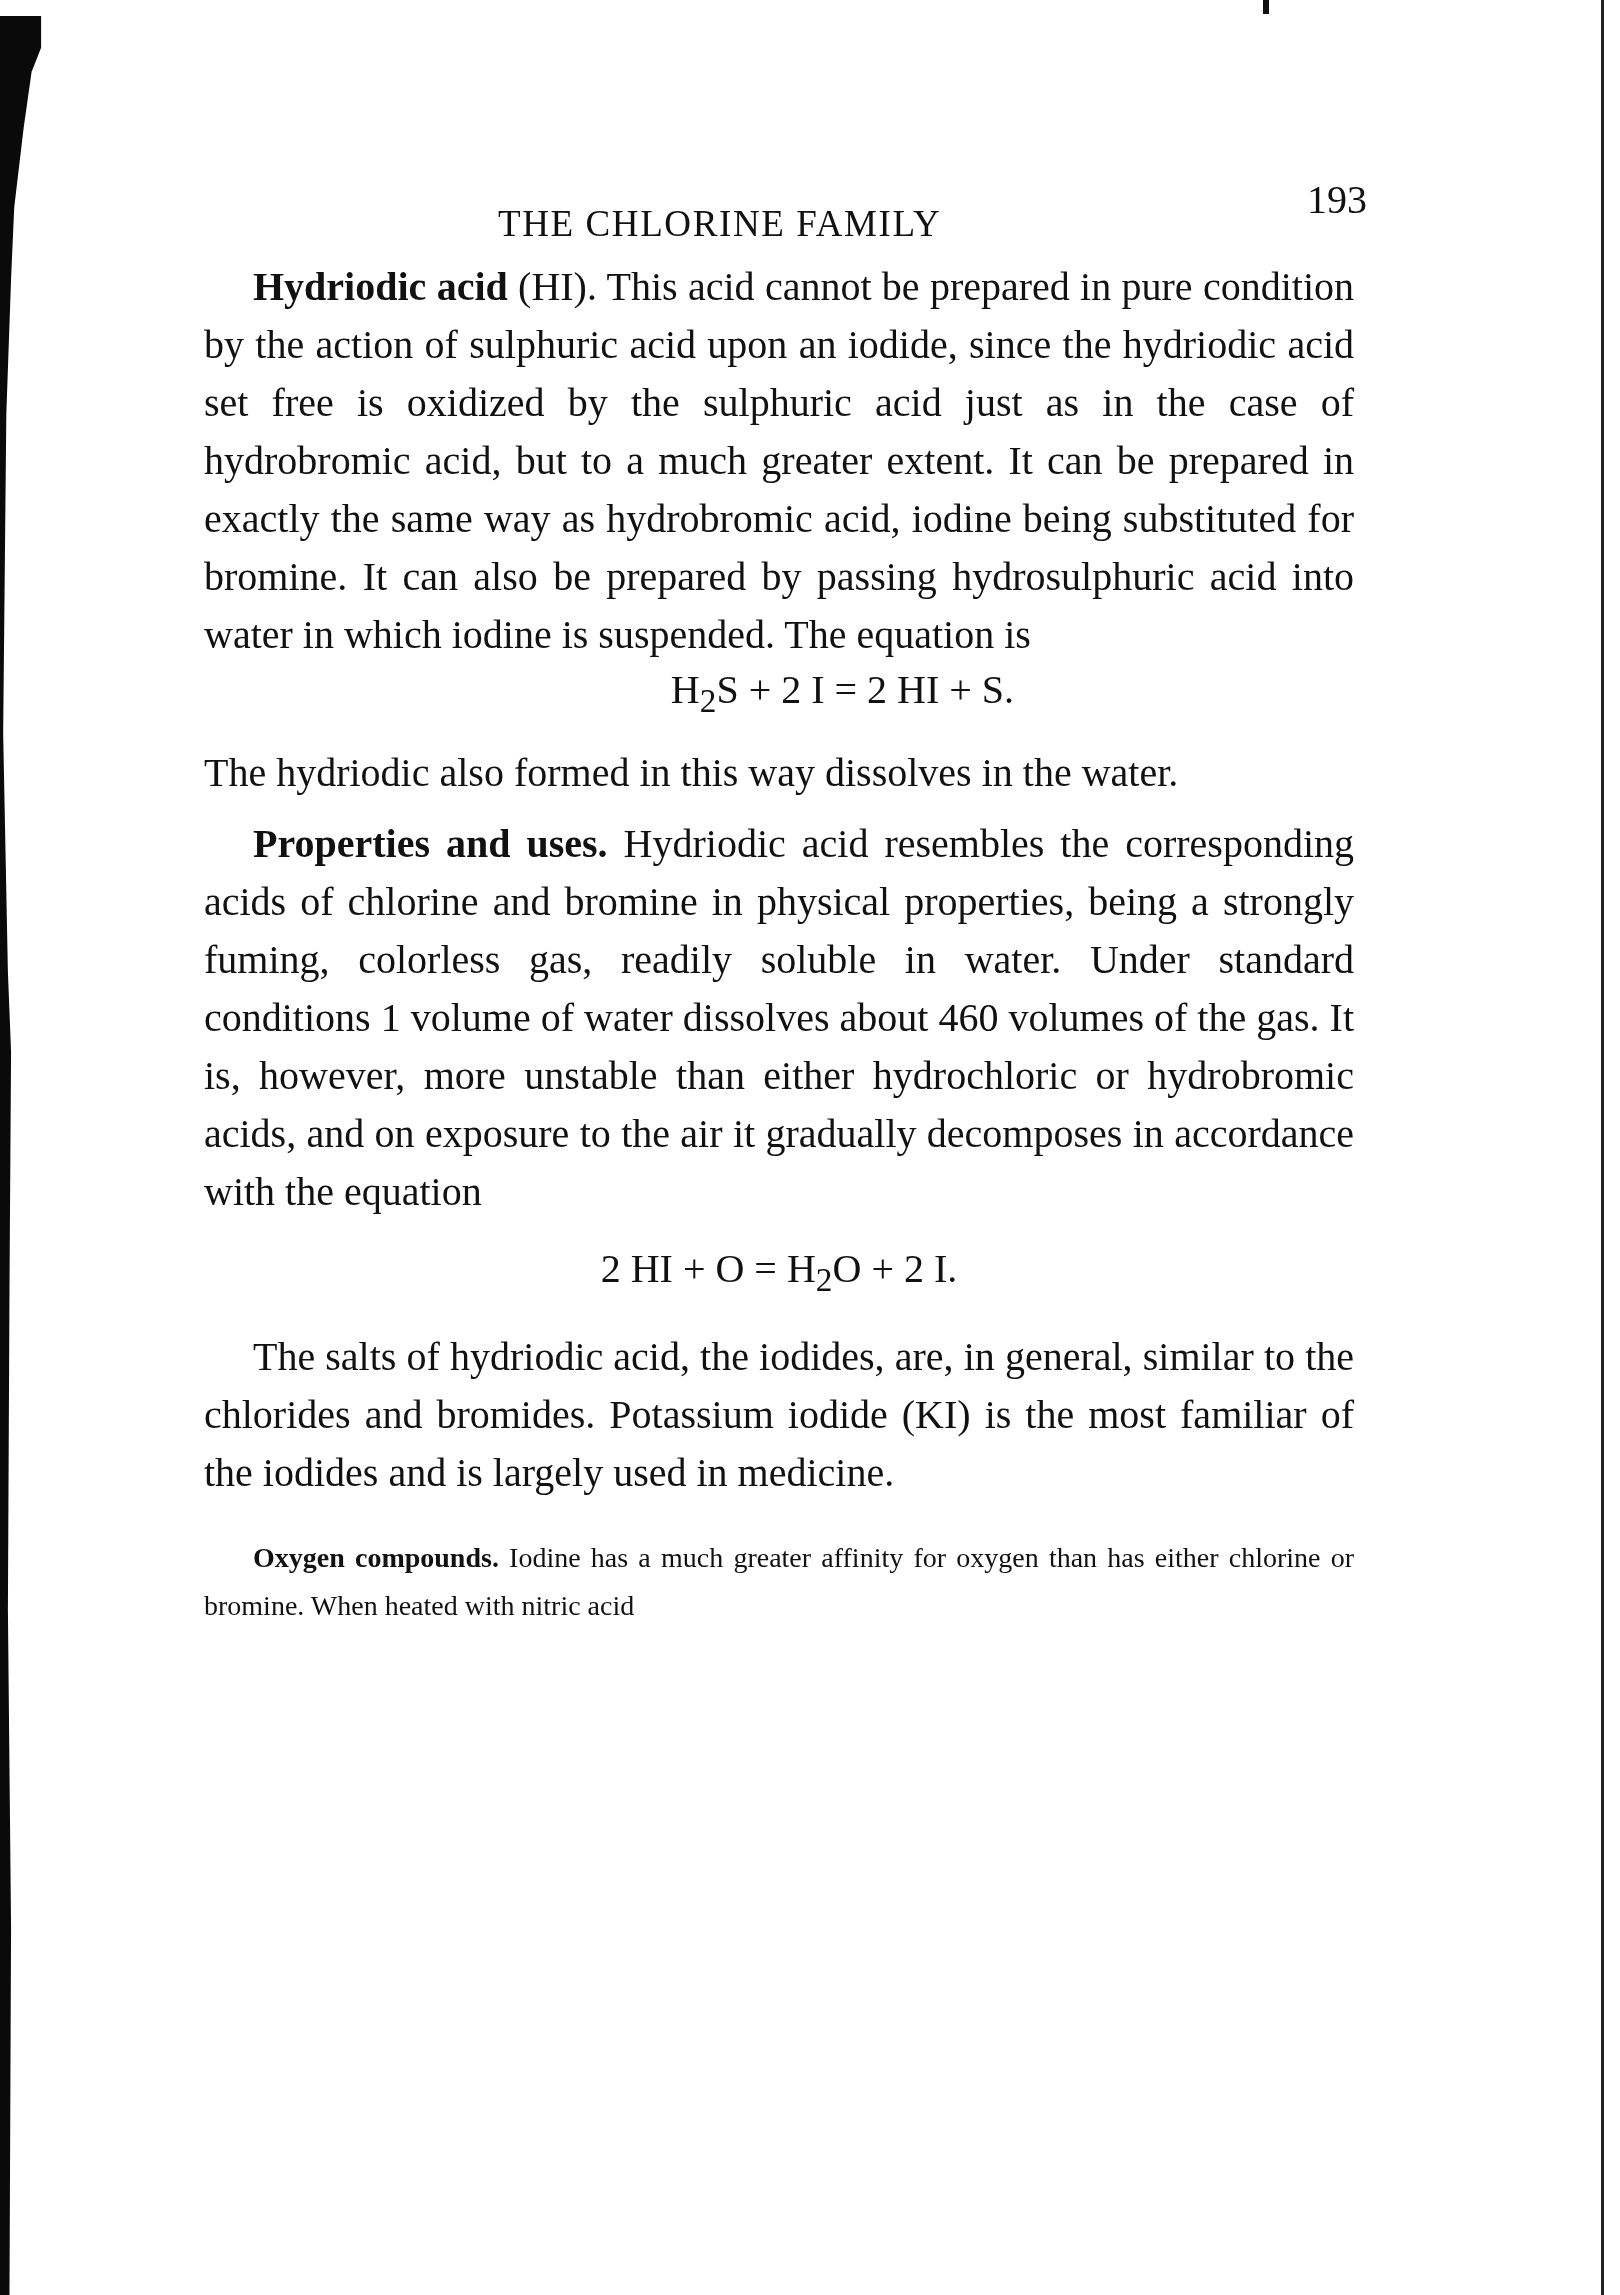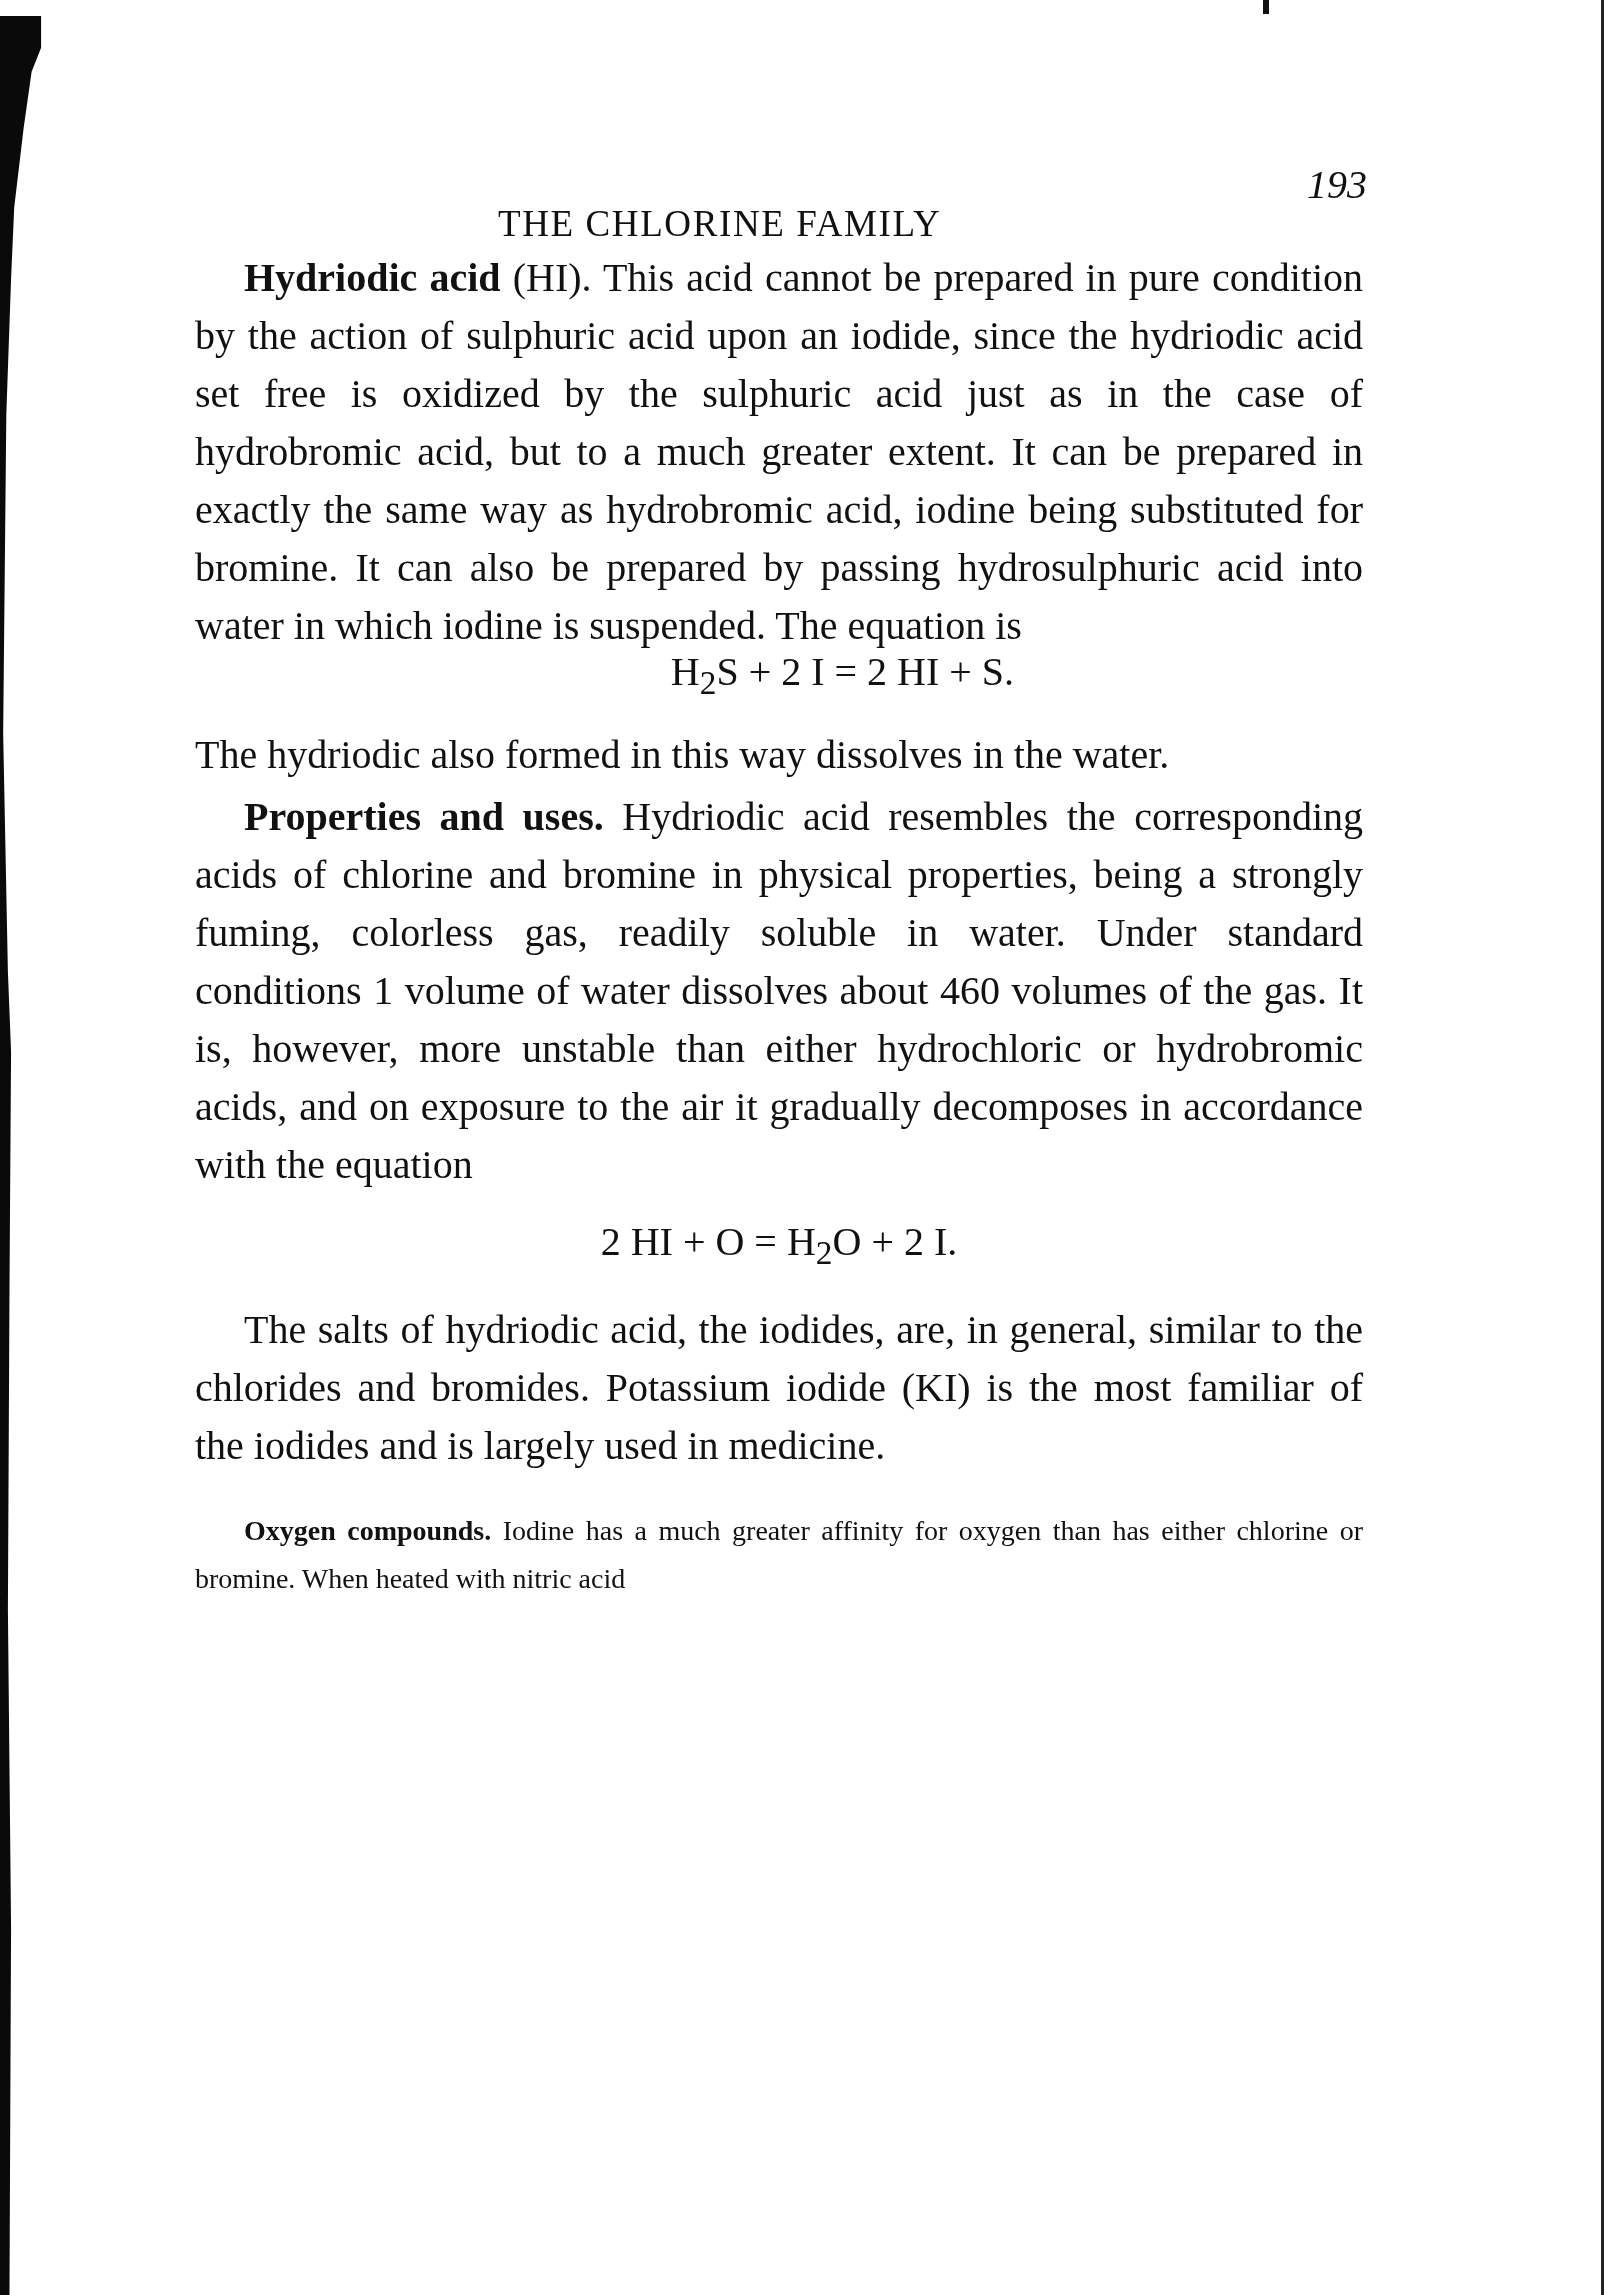--- a/index.html
+++ b/index.html
@@ -3,23 +3,23 @@
 <meta charset="utf-8">
 <style>
   html, body { margin: 0; padding: 0; }
   body { width: 1621px; height: 2295px; background: #ffffff; position: relative; overflow: hidden;
          font-family: "Liberation Serif", "DejaVu Serif", serif; color: #111; }
   .edge-left { position: absolute; left: 0; top: 16px; width: 49px; height: 2280px; }
   .edge-right { position: absolute; right: 17.5px; top: 0; width: 2.4px; height: 2295px; background: #222; }
   .speck { position: absolute; top: 0; left: 1263px; width: 6.4px; height: 14.3px; background: #111; }
   .header { position: absolute; top: 153px; left: 191px; width: 1176px; height: 56px; }
   .running-head { position: absolute; left: 307px; top: 4.8px; font-size: 37px; letter-spacing: 1.6px; margin-top: 44px; }
-  .page-num { position: absolute; right: 0; top: 8px; font-size: 40px; font-style: italic; }
+  .page-num { position: absolute; right: 0; top: 23px; font-size: 40px; }
   .body { position: absolute; left: 191px; top: 245px; width: 1176px; font-size: 40px; line-height: 58px; }
-  p { margin: 4px; text-align: justify; }
+  p { margin: 13px; text-align: justify; }
   .indent { text-indent: 49px; }
   b { font-weight: bold; }
   .eq { text-align: center; margin: 12px; }
   .eq1 { padding-left: 127px; margin-top: -16px; margin-bottom: 14.3px; }
   .eq2 { margin: 19px 0 19px 0; }
   .small { font-size: 28px; line-height: 48px; margin-top: 32px; }
 </style>
 </head>
 <body>
 

